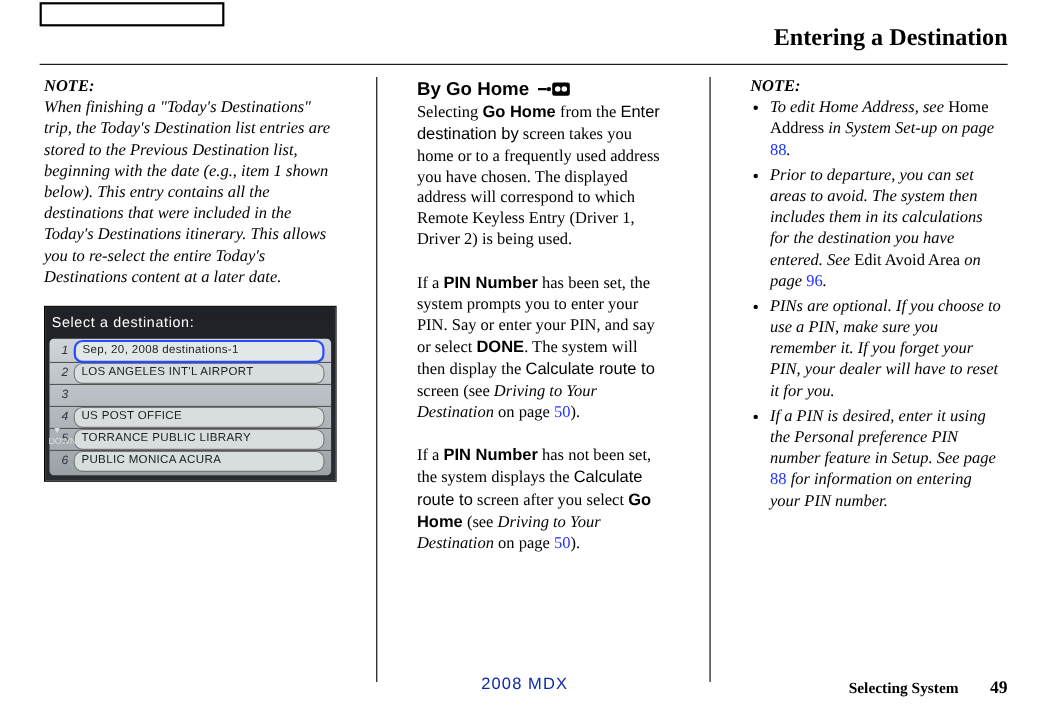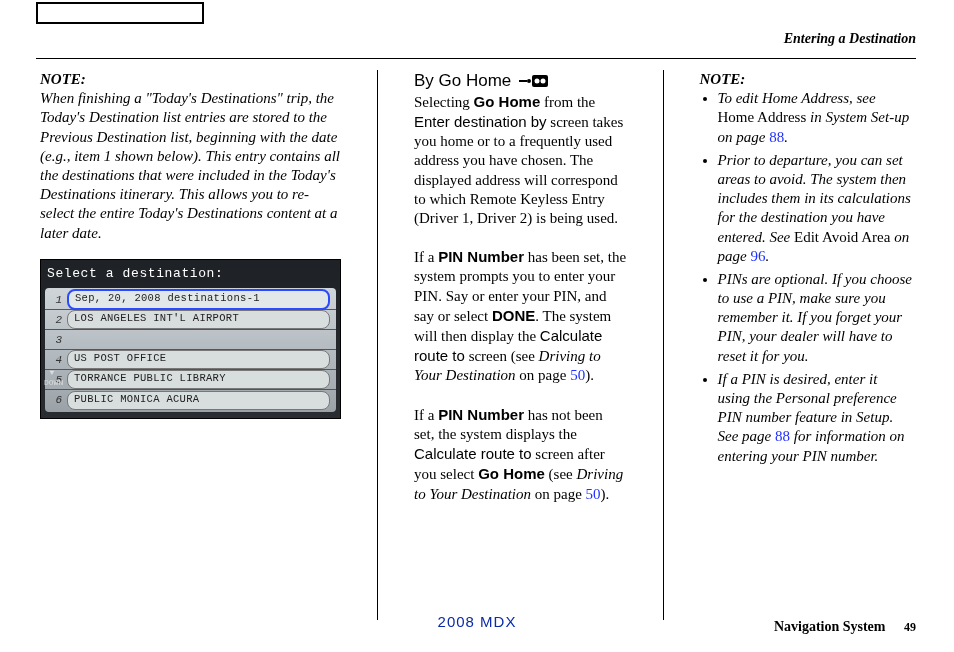--- a/index.html
+++ b/index.html
@@ -17,25 +17,24 @@
     position: absolute;
     top: 2px;
     left: 36px;
     width: 168px;
     height: 22px;
     border: 2px solid #000;
     background: #fff;
   }
   .page-title {
     position: absolute;
-    top: 30px;
-    right: 38px;
-    font-size: 14px;
+    top: 20px;
+    right: 38px;
+    font-size: 22px;
     font-weight: bold;
-    font-style: italic;
   }
   .hr {
     position: absolute;
     top: 58px;
     left: 36px;
     right: 38px;
     height: 1px;
     background: #000;
   }
   .columns {
@@ -54,37 +53,37 @@
   }
   .col-sep {
     width: 1px;
     background: #000;
     height: 550px;
   }
   .note-italic { font-style: italic; }
   .note-head { font-weight: bold; }
   .section-h {
     font-family: Arial, Helvetica, sans-serif;
-    font-weight: normal;
+    font-weight: bold;
     font-size: 17px;
     display: inline-block;
   }
   .sans-b { font-family: Arial, Helvetica, sans-serif; font-weight: bold; }
   .sans { font-family: Arial, Helvetica, sans-serif; }
   .page-ref { color: #2030ff; text-align: right; }
   .bullets { list-style: disc; padding-left: 18px; }
   .bullets li { margin-bottom: 4px; }
   .nav-screenshot {
     margin-top: 16px;
-    width: 301px;
+    width: 266px;
     height: 160px;
     border: 1px solid #000;
     background: linear-gradient(#1e2226 0%, #292d31 100%);
     padding: 2px 4px 4px 4px;
-    font-family: Liberation Mono, monospace;
+    font-family: Liberation Sans, sans-serif;
     color: #eee;
   }
   .nav-title {
     color: #fff;
     font-size: 13px;
     letter-spacing: 0.6px;
     padding: 4px 2px 6px 2px;
   }
   .nav-list {
     background: linear-gradient(#cfd5d9, #9aa2a8);
@@ -158,21 +157,21 @@
     color: #0b2aa8;
     letter-spacing: 1px;
   }
   .footer-right {
     position: absolute;
     right: 38px;
     bottom: 0;
     font-size: 14px;
   }
   .footer-right .label { font-weight: bold; }
-  .footer-right .pg { font-weight: bold; font-size: 12px; margin-left: 15px; }
+  .footer-right .pg { font-weight: bold; font-size: 16px; margin-left: 25px; }
 </style>
 </head>
 <body>
 
 <div class="top-box"></div>
 
 <div class="page-title">Entering a Destination</div>
 <div class="hr"></div>
 
 <div class="columns">
@@ -258,16 +257,16 @@
         <i>If a PIN is desired, enter it using the Personal preference PIN number feature in Setup. See page </i><span class="page-ref">88</span><i> for information on entering your PIN number.</i>
       </li>
     </ul>
   </div>
 
 </div>
 
 <div class="footer">
   <div class="footer-center">2008  MDX</div>
   <div class="footer-right">
-    <span class="label">Navigation System</span>
+    <span class="label">Selecting System</span>
     <span class="pg">49</span>
   </div>
 </div>
 
 </body></html>

